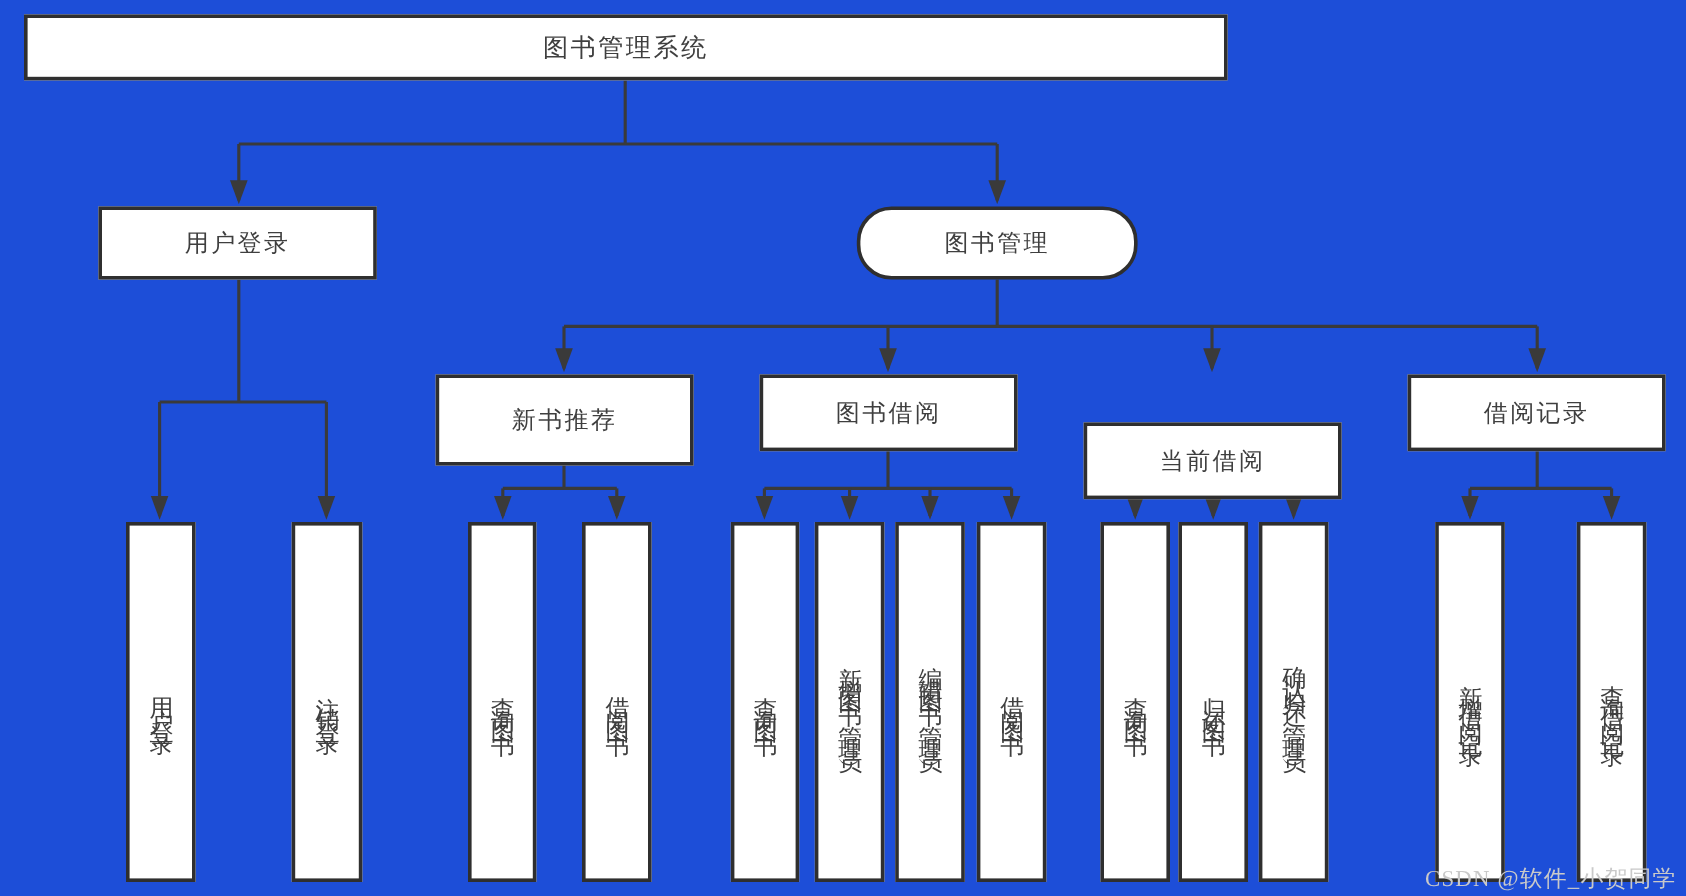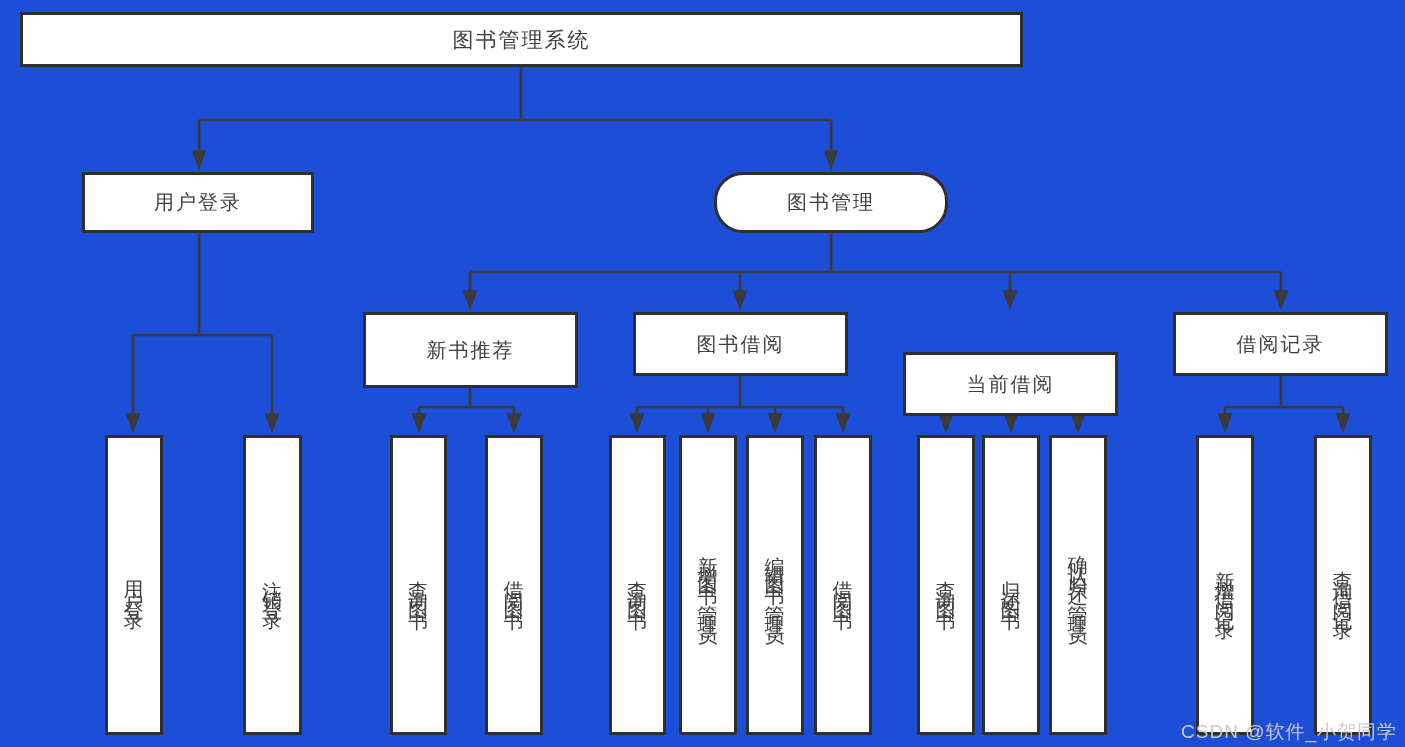--- a/index.html
+++ b/index.html
@@ -63,20 +63,21 @@
   .l-e1 { left: 1196px; width: 58px; }
   .l-e2 { left: 1314px; width: 58px; }
   #watermark {
     position: absolute;
     right: 8px;
     bottom: 2px;
     color: #c9c9c9;
     font-size: 19px;
     letter-spacing: 1px;
     pointer-events: none;
+    font-family: Liberation Serif, serif;
   }
 </style>
 </head>
 <body>
 
 <div id="canvas">
 
   <svg id="wires" viewBox="0 0 1405 747" xmlns="http://www.w3.org/2000/svg">
     <defs>
       <marker id="arrow" markerUnits="userSpaceOnUse" markerWidth="20" markerHeight="16" viewBox="0 0 19 14" refX="16" refY="7" orient="auto">

